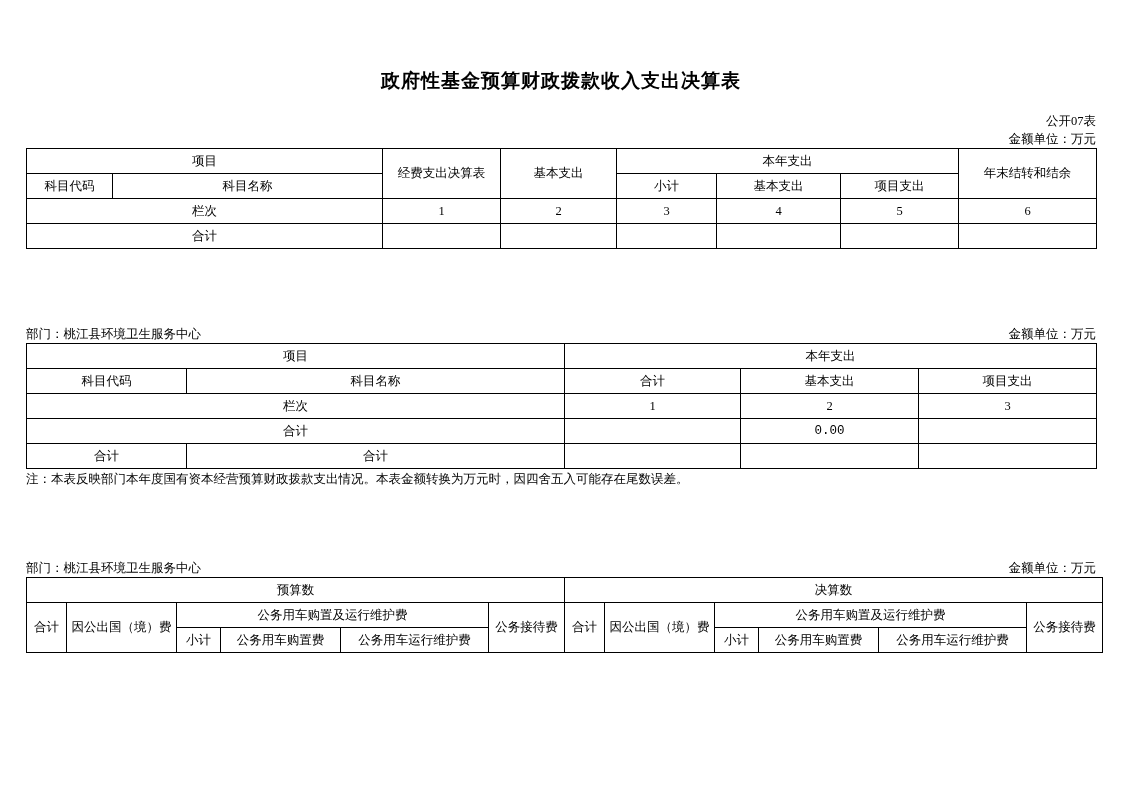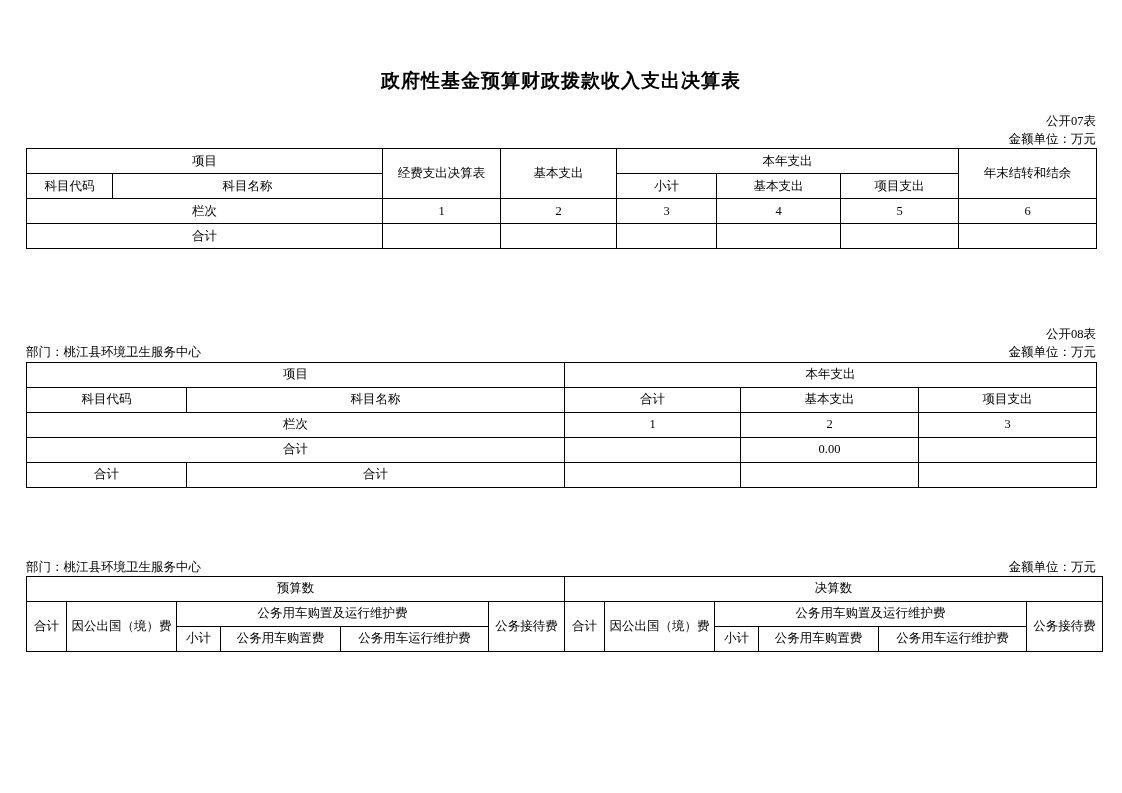--- a/index.html
+++ b/index.html
@@ -64,20 +64,21 @@
     vertical-align: middle;
     overflow: hidden;
     white-space: nowrap;
   }
   td.empty {
     height: 20px;
   }
   td.right {
     text-align: right;
     padding-right: 6px;
+    font-family: Liberation Mono, monospace;
   }
   td.left {
     text-align: left;
     padding-left: 6px;
   }
   .note {
     font-size: 12.5px;
     margin-top: 2px;
     line-height: 1.4;
   }
@@ -146,23 +147,20 @@
           <td class="empty"></td>
         </tr>
       </tbody>
     </table>
   </div>
 
   <div class="sp-d"></div>
 
   <div class="section">
     <div class="sp-b"></div>
-    <div class="meta-right">
-      <div>公开08表</div>
-    </div>
     <div class="meta-row">
       <div class="meta-left">部门：桃江县环境卫生服务中心</div>
       <div class="meta-right">金额单位：万元</div>
     </div>
     <table class="grid">
       <colgroup>
         <col style="width:160px">
         <col style="width:378px">
         <col style="width:176px">
         <col style="width:178px">
@@ -194,20 +192,21 @@
         </tr>
         <tr>
           <td class="left">合计</td>
           <td class="left">合计</td>
           <td class="empty"></td>
           <td class="empty"></td>
           <td class="empty"></td>
         </tr>
       </tbody>
     </table>
+    <div class="note">注：本表反映部门本年度国有资本经营预算财政拨款支出情况。本表金额转换为万元时，因四舍五入可能存在尾数误差。</div>
   </div>
 
   <div class="sp-e"></div>
 
   <div class="section">
     <div class="sp-b"></div>
     <div class="meta-row">
       <div class="meta-left">部门：桃江县环境卫生服务中心</div>
       <div class="meta-right">金额单位：万元</div>
     </div>

